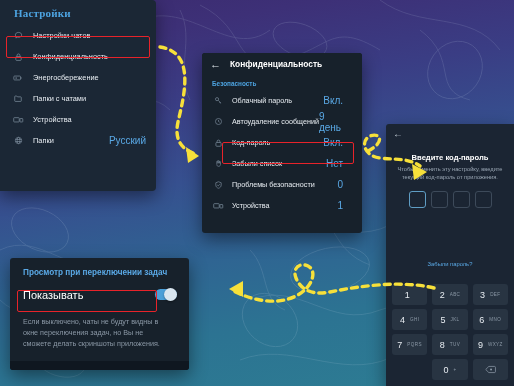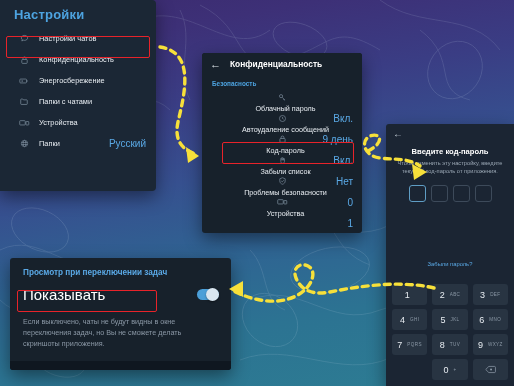--- a/index.html
+++ b/index.html
@@ -28,71 +28,71 @@
     background: #17212b;
     border-radius: 3px;
     box-shadow: 0 6px 18px rgba(0,0,0,.45);
     overflow: hidden;
   }
 
   
   #settings-panel { left: 0; top: 0; width: 156px; height: 191px;
       background:#1b2735; border-radius:0 4px 4px 0;}
   #settings-title {
-    color: #4da3e0; font-size: 13px; font-weight: bold;
-    padding: 7px 17px 6px 14px; letter-spacing:.2px;
+    color: #4da3e0; font-size: 11px; font-weight: bold;
+    padding: 7px 17px 6px 14px; letter-spacing:.2px;font-family:Liberation Serif, serif;
   }
   .srow {
     display: flex; align-items: center;
-    height: 21px; padding-left: 16px; padding-right: 10px;
+    height: 21px; padding-left: 10px; padding-right: 10px;
     position: relative;
   }
   .srow .ico { width: 16px; height: 13px; display:flex; align-items:center; justify-content:center;
       color:#7d8e9e; flex:0 0 16px; }
   .srow .lbl { color:#e8edf2; font-size:7.4px; margin-left:7px; white-space:nowrap; }
   .srow .val { margin-left:auto; color:#5aa9e6; font-size:10px; }
   .srow.hl { background:#1b2735; }
 
   
   .redbox { position:absolute; border:1.6px solid #e8232a; border-radius:2px; pointer-events:none; }
 
   
   #privacy-panel { left: 202px; top: 53px; width: 160px; height: 180px; background:#17212b;}
   #privacy-header { display:flex; align-items:center; height:22px; padding-left:8px; background:#17212b;}
   #privacy-header .back { color:#dfe6ec; font-size:11px; line-height:1; }
   #privacy-header .ttl { color:#ffffff; font-size:8.4px; font-weight:bold; margin-left:9px; }
   #privacy-sub { color:#4da3e0; font-size:6.4px; font-weight:bold; padding:5px 0 3px 10px; }
-  .prow { display:flex; align-items:center; height:21px; padding:0 9px 0 9px; position:relative;flex-direction:column;}
+  .prow { display:flex; align-items:center; height:21px; padding:0 19px 0 9px; position:relative;}
   .prow .ico { width:14px; height:12px; display:flex; align-items:center; justify-content:center; color:#7d8e9e; flex:0 0 14px;}
   .prow .lbl { color:#e8edf2; font-size:7.2px; margin-left:7px; white-space:nowrap;}
   .prow .val { margin-left:auto; color:#5aa9e6; font-size:10px;}
 
   
   #passcode-panel { left: 386px; top: 124px; width: 128px; height: 262px;
         background:#1b2533; border-radius:3px 0 0 0;}
   #pc-back { color:#c9d3dc; font-size:10px; padding:4px 0 0 7px; }
-  #pc-title { color:#ffffff; font-size:7.6px; font-weight:bold; text-align:center; margin-top:8px;}
+  #pc-title { color:#ffffff; font-size:7.6px; font-weight:bold; text-align:center; margin-top:14px;}
   #pc-desc { color:#9aa7b4; font-size:5.7px; text-align:center; line-height:1.45; margin:3px 10px 0 10px;}
   #pc-dots { display:flex; justify-content:center; gap:5px; margin-top:9px;}
   .pc-cell { width:17px; height:17px; border:1.2px solid #3d4a5a; border-radius:3px; }
   .pc-cell.active { border-color:#5f9dc4; }
   #pc-forgot { color:#5aa9e6; font-size:5.8px; text-align:center; position:absolute; left:0; right:0; top:137px;}
   #keypad { position:absolute; left:6px; right:6px; top:160px;
       display:grid; grid-template-columns:repeat(3,1fr); gap:4px 5px;}
   .key { background:#283442; border-radius:3px; height:21px;
       display:flex; align-items:center; justify-content:center; gap:5px;}
   .key .num { color:#e8edf2; font-size:9px; }
   .key .sub { color:#8b98a6; font-size:4.6px; letter-spacing:.4px;}
   .key.empty { background:transparent; }
 
   
-  #task-panel { left: 10px; top: 258px; width: 221px; height: 112px; background:#17212b;}
+  #task-panel { left: 10px; top: 258px; width: 179px; height: 112px; background:#17212b;}
   #task-title { color:#5aa9e6; font-size:8.2px; font-weight:bold; padding:10px 0 0 13px;}
   #task-row { display:flex; align-items:center; height:25px; padding:0 12px 0 13px; margin-top:5px; position:relative;}
-  #task-row .lbl { color:#ffffff; font-size:15px;}
+  #task-row .lbl { color:#ffffff; font-size:11px;}
   .toggle { margin-left:auto; width:22px; height:11px; border-radius:6px; background:#4b9fd8; position:relative;}
   .toggle .knob { position:absolute; right:0px; top:-1px; width:13px; height:13px; border-radius:50%;
        background:#d9e6f0; box-shadow:0 1px 2px rgba(0,0,0,.4);}
   #task-note { color:#8b98a6; font-size:7.2px; line-height:1.5; padding:10px 20px 0 13px;}
   #task-foot { position:absolute; left:0; right:0; bottom:0; height:9px; background:#0f1720;}
 
   
   #arrows { position:absolute; inset:0; pointer-events:none; }
 </style>
 </head>

